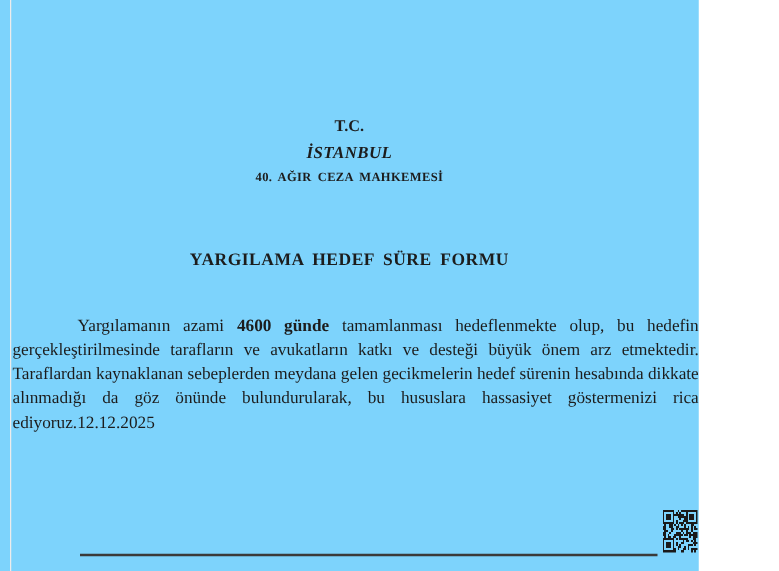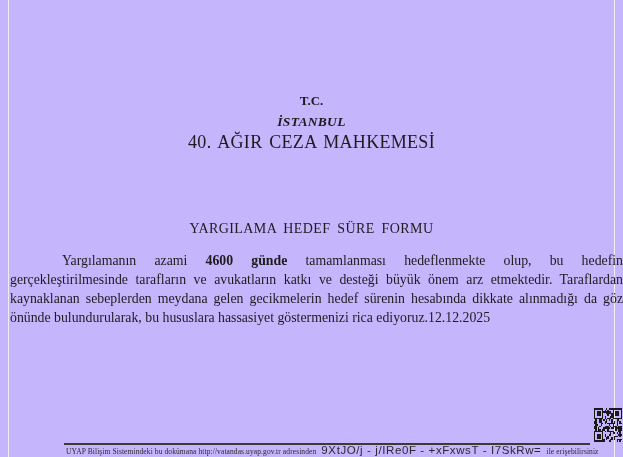--- a/index.html
+++ b/index.html
@@ -2,23 +2,23 @@
 <html><head>
 <meta charset="utf-8">
 <style>
   html, body {
     margin: 0;
     padding: 0;
     background: #ffffff;
   }
   .page {
     position: relative;
-    width: 623px;
+    width: 559px;
     height: 457px;
-    background: #c4b5fd;
+    background: #7dd3fc;
     overflow: hidden;
     font-family: "Liberation Serif", serif;
     color: #1c1c1c;
   }
   .edge-line {
     position: absolute;
     top: 0;
     bottom: 0;
     width: 1px;
     background: #ececec;
@@ -28,35 +28,34 @@
 
   .doc-header {
     position: absolute;
     top: 90px;
     left: 0;
     right: 0;
     text-align: center;
   }
   .hdr-line1 { font-size: 13px;   font-weight: bold; line-height: 21px; }
   .hdr-line2 { font-size: 13.5px; font-weight: bold; line-height: 21px; letter-spacing: 0.3px; font-style: italic; }
-  .hdr-line3 { font-size: 18px;   font-weight: normal; line-height: 21px; letter-spacing: 0.3px; word-spacing: 2px; }
+  .hdr-line3 { font-size: 10px;   font-weight: bold; line-height: 21px; letter-spacing: 0.3px; word-spacing: 2px; }
   .hdr-line4 { font-size: 13.5px; line-height: 21px; }
   .hdr-line4 .lbl { font-weight: bold; }
 
   .doc-title {
     position: absolute;
     top: 201px;
     left: 0;
     right: 0;
     text-align: center;
     font-size: 14px;
-    font-weight: normal;
+    font-weight: bold;
     letter-spacing: 0.4px;
     word-spacing: 3px;
-    margin-top: 20px;
   }
 
   .doc-body {
     position: absolute;
     top: 237px;
     left: 10px;
     right: 0;
     font-size: 13.8px;
     line-height: 19.2px;
     text-align: justify;
@@ -114,25 +113,20 @@
     <div class="hdr-line2">İSTANBUL</div>
     <div class="hdr-line3">40. AĞIR CEZA MAHKEMESİ</div>
   </div>
 
   <div class="doc-title">YARGILAMA HEDEF SÜRE FORMU</div>
 
   <p class="doc-body"><span>Yargılamanın azami </span><span class="bold">4600 günde</span><span> tamamlanması hedeflenmekte olup, bu hedefin gerçekleştirilmesinde tarafların ve avukatların katkı ve desteği büyük önem arz etmektedir. Taraflardan kaynaklanan sebeplerden meydana gelen gecikmelerin hedef sürenin hesabında dikkate alınmadığı da göz önünde bulundurularak, bu hususlara hassasiyet göstermenizi rica ediyoruz.</span><span>12.12.2025</span></p>
 
   <div class="footer-rule"></div>
 
-  <div class="footer-text">
-    <span class="footer-small">UYAP Bilişim Sistemindeki bu dokümana http://vatandas.uyap.gov.tr adresinden</span>
-    <span class="footer-code">9XtJO/j - j/IRe0F - +xFxwsT - I7SkRw=</span>
-    <span class="footer-small">ile erişebilirsiniz</span>
-  </div>
 
   <div class="qr"><svg viewBox="0 0 21 21" width="28" height="34" preserveAspectRatio="none" shape-rendering="crispEdges">
         <g fill="#1a1a1a">
           <rect x="0" y="0" width="1" height="1"></rect>
           <rect x="1" y="0" width="1" height="1"></rect>
           <rect x="2" y="0" width="1" height="1"></rect>
           <rect x="3" y="0" width="1" height="1"></rect>
           <rect x="4" y="0" width="1" height="1"></rect>
           <rect x="5" y="0" width="1" height="1"></rect>
           <rect x="6" y="0" width="1" height="1"></rect>

